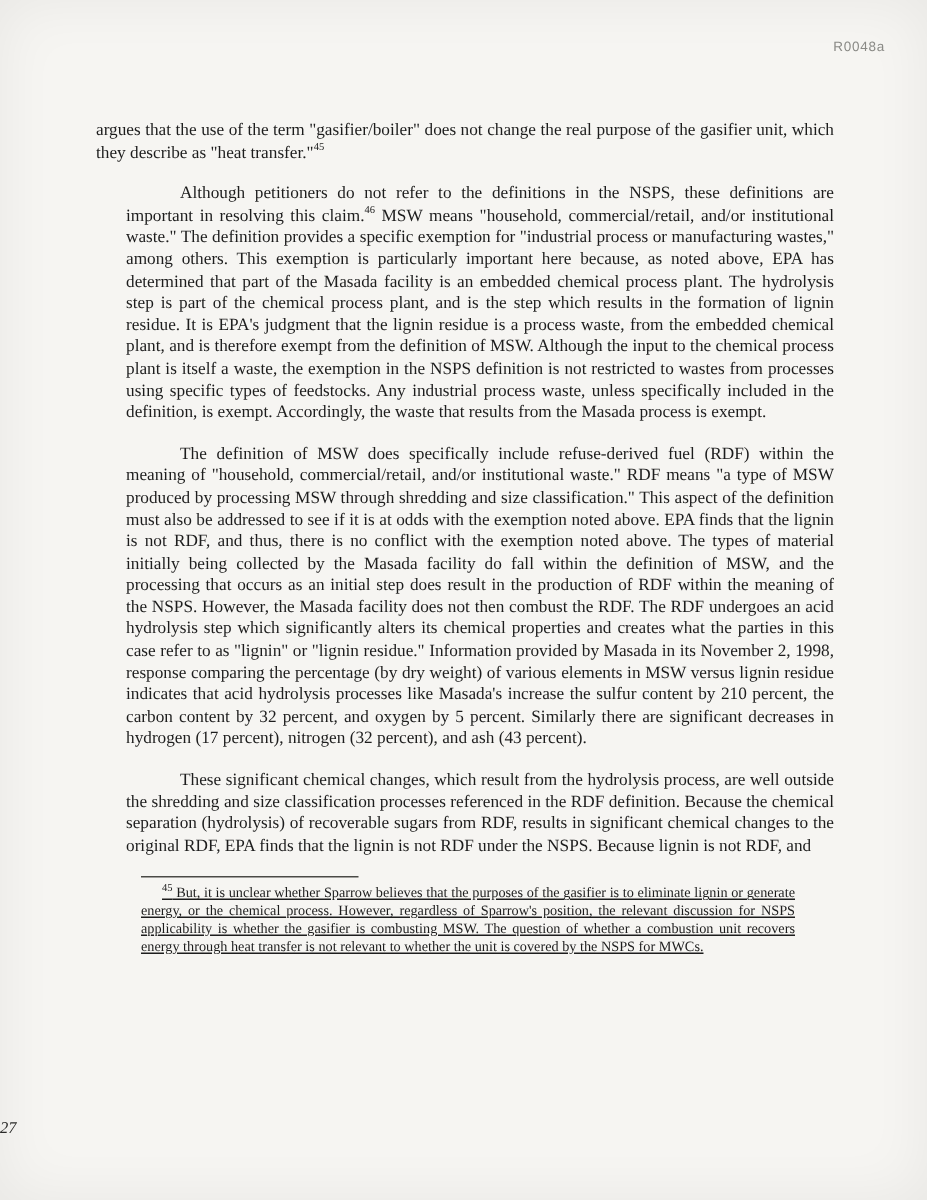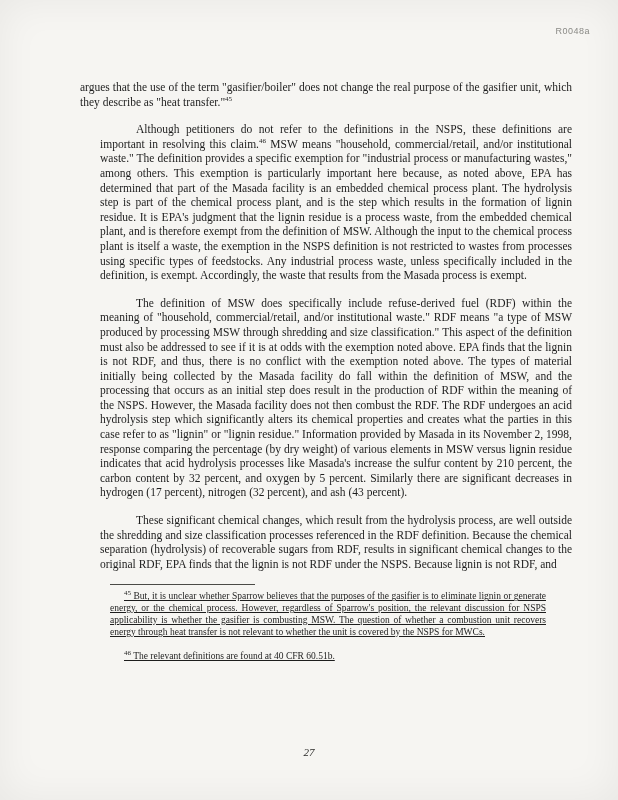--- a/index.html
+++ b/index.html
@@ -29,21 +29,21 @@
     top: 26px;
     right: 28px;
     font-size: 9px;
     color: #8a8a86;
     letter-spacing: 0.5px;
     font-family: "Liberation Sans", sans-serif;
   }
   .content {
     position: absolute;
     top: 80px;
-    left: 80px;
+    left: 64px;
     width: 492px;
   }
   .para {
     margin: 0 0 13px 0;
     font-size: 11.5px;
     line-height: 14.6px;
     text-align: justify;
   }
   .para.indent {
     text-indent: 36px;
@@ -68,38 +68,37 @@
     line-height: 11.8px;
     text-align: justify;
     text-indent: 14px;
     text-decoration: underline;
   }
   .page-number {
     position: absolute;
     bottom: 42px;
     left: 0;
     width: 618px;
-    text-align: center;
+    text-align: left;
     font-size: 11px;
     color: #2a2a28;
     font-style: italic;
   }
 </style>
 </head>
 <body>
 
 <div class="page">
   <div class="stamp">R0048a</div>
   <div class="content scan">
     <div id="paragraphs">
         <p class="para">argues that the use of the term "gasifier/boiler" does not change the real purpose of the gasifier unit, which they describe as "heat transfer."<sup>45</sup></p>
         <p class="para indent">Although petitioners do not refer to the definitions in the NSPS, these definitions are important in resolving this claim.<sup>46</sup> MSW means "household, commercial/retail, and/or institutional waste." The definition provides a specific exemption for "industrial process or manufacturing wastes," among others. This exemption is particularly important here because, as noted above, EPA has determined that part of the Masada facility is an embedded chemical process plant. The hydrolysis step is part of the chemical process plant, and is the step which results in the formation of lignin residue. It is EPA's judgment that the lignin residue is a process waste, from the embedded chemical plant, and is therefore exempt from the definition of MSW. Although the input to the chemical process plant is itself a waste, the exemption in the NSPS definition is not restricted to wastes from processes using specific types of feedstocks. Any industrial process waste, unless specifically included in the definition, is exempt. Accordingly, the waste that results from the Masada process is exempt.</p>
         <p class="para indent">The definition of MSW does specifically include refuse-derived fuel (RDF) within the meaning of "household, commercial/retail, and/or institutional waste." RDF means "a type of MSW produced by processing MSW through shredding and size classification." This aspect of the definition must also be addressed to see if it is at odds with the exemption noted above. EPA finds that the lignin is not RDF, and thus, there is no conflict with the exemption noted above. The types of material initially being collected by the Masada facility do fall within the definition of MSW, and the processing that occurs as an initial step does result in the production of RDF within the meaning of the NSPS. However, the Masada facility does not then combust the RDF. The RDF undergoes an acid hydrolysis step which significantly alters its chemical properties and creates what the parties in this case refer to as "lignin" or "lignin residue." Information provided by Masada in its November 2, 1998, response comparing the percentage (by dry weight) of various elements in MSW versus lignin residue indicates that acid hydrolysis processes like Masada's increase the sulfur content by 210 percent, the carbon content by 32 percent, and oxygen by 5 percent. Similarly there are significant decreases in hydrogen (17 percent), nitrogen (32 percent), and ash (43 percent).</p>
         <p class="para indent">These significant chemical changes, which result from the hydrolysis process, are well outside the shredding and size classification processes referenced in the RDF definition. Because the chemical separation (hydrolysis) of recoverable sugars from RDF, results in significant chemical changes to the original RDF, EPA finds that the lignin is not RDF under the NSPS. Because lignin is not RDF, and</p>
       </div>
     <div class="footnote-sep"></div>
     <div id="footnotes" class="footnotes">
         <p class="footnote"><sup>45</sup> But, it is unclear whether Sparrow believes that the purposes of the gasifier is to eliminate lignin or generate energy, or the chemical process. However, regardless of Sparrow's position, the relevant discussion for NSPS applicability is whether the gasifier is combusting MSW. The question of whether a combustion unit recovers energy through heat transfer is not relevant to whether the unit is covered by the NSPS for MWCs.</p>
-        <p class="footnote"><sup>46</sup> The relevant definitions are found at 40 CFR 60.51b.</p>
       </div>
   </div>
   <div class="page-number scan">27</div>
 </div>
 
 </body></html>

